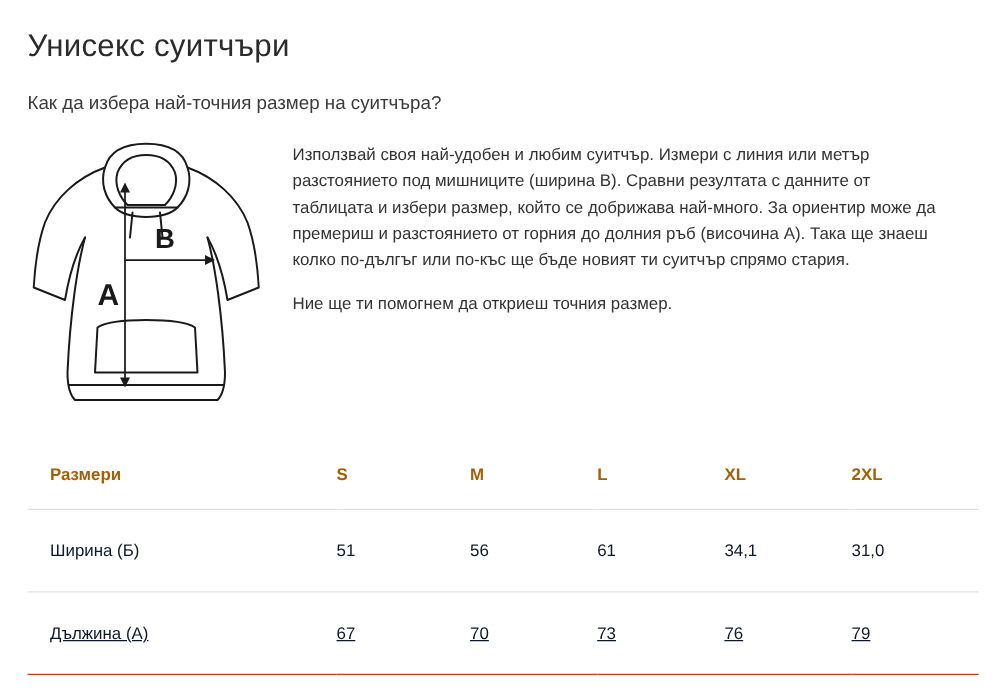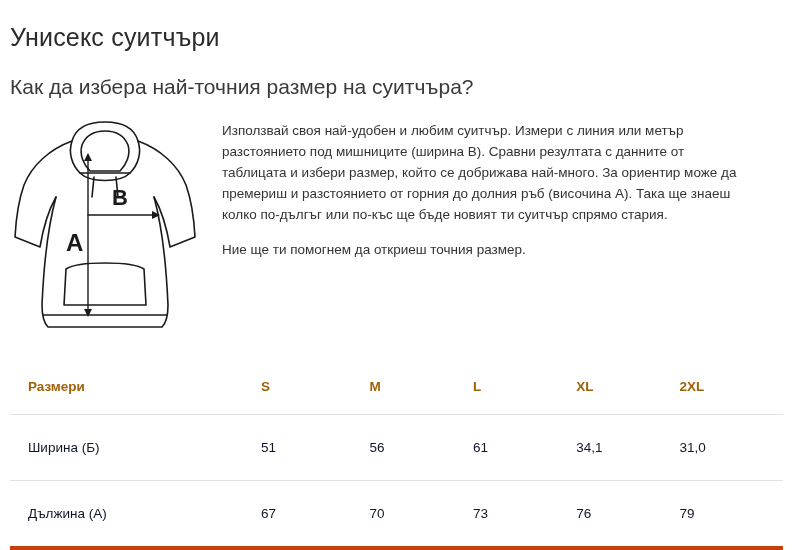--- a/index.html
+++ b/index.html
@@ -12,32 +12,32 @@
     background: #ffffff;
     font-family: "Liberation Sans", sans-serif;
     color: #333333;
     overflow: hidden;
   }
   .page {
     position: relative;
     width: 805px;
     height: 474px;
     box-sizing: border-box;
-    padding: 18px 22px 0 10px;
+    padding: 18px 22px 0 22px;
   }
   .title {
     font-size: 25px;
     font-weight: 400;
     color: #2b2b2b;
     letter-spacing: 0.2px;
     margin: 4px 0 0 0;
     line-height: 1.2;
   }
   .subtitle {
-    font-size: 21px;
+    font-size: 15px;
     font-weight: 400;
     color: #3a3a3a;
     margin: 22px 0 0 0;
     line-height: 1.2;
   }
   .content {
     display: flex;
     flex-direction: row;
     align-items: flex-start;
     margin-top: 18px;
@@ -86,21 +86,22 @@
     vertical-align: middle;
     border-bottom: 1px solid #e2e2e2;
   }
   table.size-table tbody td {
     height: 65px;
     vertical-align: middle;
     border-bottom: 1px solid #e2e2e2;
     color: #0f172a;
   }
   table.size-table tbody tr:last-child td {
-    border-bottom: 7px solid #c2410c;
+    border-bottom: 1px solid #c2410c;
+    text-decoration: underline;
   }
   .col-label { width: 225px; padding-left: 18px !important; }
   .col-v { width: 100px; }
   .col-v.first { width: 105px; }
   .lbl-cell { padding-left: 18px !important; }
 </style>
 </head>
 <body>
 
 <div class="page">

